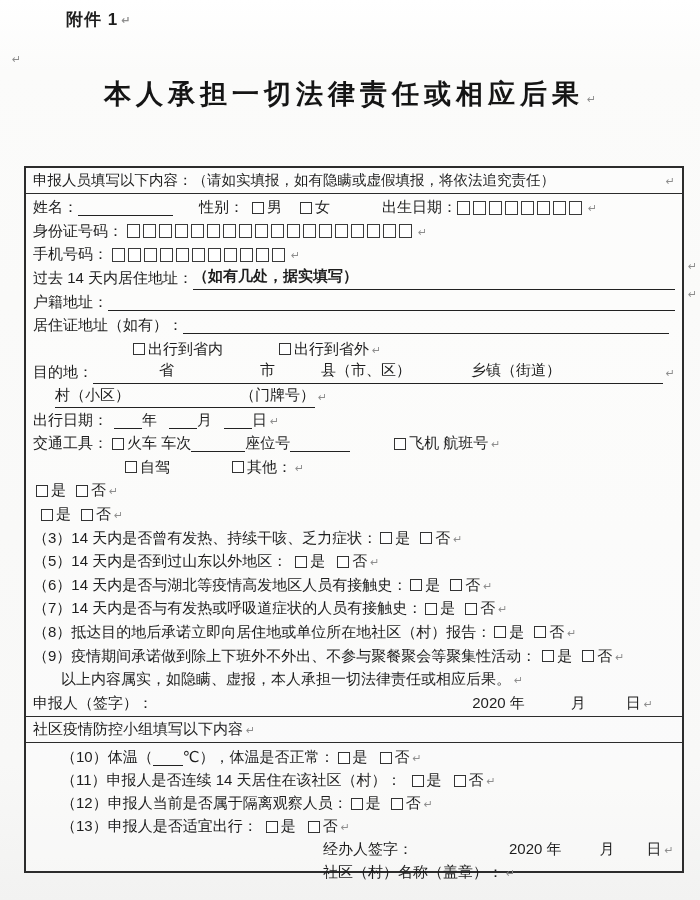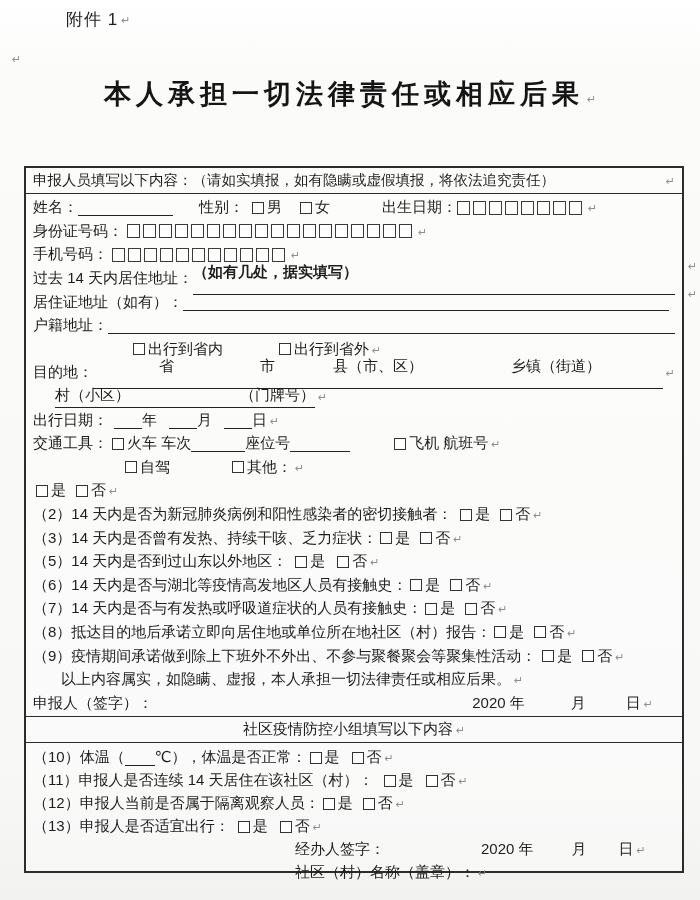--- a/index.html
+++ b/index.html
@@ -4,46 +4,46 @@
 <style>
   html,body{margin:0;padding:0;}
   body{
     width:700px;height:900px;
     background:#fbfbfa;
     font-family:"Liberation Sans","DejaVu Sans",sans-serif;
     color:#1e1e1e;
   }
   .page{position:relative;width:700px;height:900px;overflow:hidden;
     background:linear-gradient(180deg,#ffffff 0%,#fbfbfa 8%,#f8f8f7 85%,#f2f2f1 100%);}
-  .attach{position:absolute;left:30px;top:8px;font-size:17px;font-weight:400;
+  .attach{position:absolute;left:30px;top:8px;font-size:17px;font-weight:700;
     letter-spacing:1px;display:flex;align-items:center;padding-left:36px;}
   .lone-ret{position:absolute;left:9px;top:52px;}
   .title-wrap{position:absolute;left:0;top:76px;width:700px;text-align:center;}
   .title{font-size:27px;font-weight:bold;letter-spacing:5px;color:#151515;}
   .tbl{position:absolute;left:24px;top:166px;width:660px;height:707px;
     box-sizing:border-box;border:2px solid #2c2c2c;
     display:flex;flex-direction:column;background:rgba(255,255,255,.35);}
   .hdr-row{flex:none;height:25px;border-bottom:1.5px solid #2c2c2c;
     display:flex;align-items:center;padding:0 7px;font-size:14.5px;white-space:nowrap;}
   .sec1{flex:none;height:520px;padding:2px 7px 0;display:flex;flex-direction:column;}
   .sec-hdr{flex:none;height:25px;border-top:1.5px solid #2c2c2c;border-bottom:1.5px solid #2c2c2c;
-    display:flex;align-items:center;padding:0 7px;font-size:15px;white-space:nowrap;justify-content:center;}
+    display:flex;align-items:center;padding:0 7px;font-size:15px;white-space:nowrap;}
   .sec2{flex:1;padding:3px 7px 0;display:flex;flex-direction:column;}
   .line{flex:none;display:flex;align-items:center;height:23.6px;font-size:15px;white-space:nowrap;}
-  .sec2 .line{height:23px;}
+  .sec2 .line{height:23px;margin-left:28px;}
   .t{flex:none;}
   .cbox{flex:none;width:12px;height:12px;box-sizing:border-box;border:1.5px solid #333;
     background:#fff;margin-right:3px;}
   .dboxes{flex:none;display:flex;align-items:center;}
   .dbox{flex:none;width:13px;height:14px;box-sizing:border-box;border:1.3px solid #3a3a3a;
     background:#fff;margin-right:3px;}
   .ul{flex:none;height:16px;border-bottom:1.3px solid #222;}
   .ulgrow{flex:1;height:16px;border-bottom:1.3px solid #222;}
   .ulwrap{flex:1;display:flex;align-items:flex-start;height:19px;border-bottom:1.3px solid #222;
-    padding-bottom:12px;}
+    padding-bottom:3px;}
   .ulwrap-fixed{flex:none;display:flex;align-items:flex-end;height:19px;
     border-bottom:1.3px solid #222;padding-bottom:2px;}
   .bold{font-weight:bold;}
   .ret{flex:none;color:#8e8e8e;font-size:11px;margin-left:3px;transform:translateY(1px);}
   .abs-ret{position:absolute;color:#8e8e8e;font-size:11px;}
   .rgroup{display:flex;align-items:center;margin-left:auto;margin-right:22px;}
   .footer{position:absolute;left:20px;top:922px;font-size:15px;display:flex;align-items:center;}
 </style>
 </head>
 <body>
@@ -135,44 +135,44 @@
       </div>
 
       <div class="line">
         <span class="t">过去 14 天内居住地址：</span>
         <span class="ulwrap">
           <span class="t bold">（如有几处，据实填写）</span>
         </span>
       </div>
 
       <div class="line">
+        <span class="t">户籍地址：</span>
+        <span class="ulgrow"></span>
+      </div>
+
+      <div class="line">
         <span class="t">居住证地址（如有）：</span>
         <span class="ulgrow" style="margin-right:6px"></span>
-      </div>
-
-      <div class="line">
-        <span class="t">户籍地址：</span>
-        <span class="ulgrow"></span>
       </div>
 
       <div class="line">
         <span class="cbox" style="margin-left:100px"></span>
         <span class="t">出行到省内</span>
         <span class="cbox" style="margin-left:56px"></span>
         <span class="t">出行到省外</span>
         <span class="ret">↵</span>
       </div>
 
       <div class="line">
         <span class="t">目的地：</span>
         <span class="ulwrap">
           <span class="t" style="margin-left:66px">省</span>
           <span class="t" style="margin-left:86px">市</span>
-          <span class="t" style="margin-left:58px">县（市、区）</span>
-          <span class="t" style="margin-left:88px">乡镇（街道）</span>
+          <span class="t" style="margin-left:46px">县（市、区）</span>
+          <span class="t" style="margin-left:60px">乡镇（街道）</span>
         </span>
         <span class="ret">↵</span>
       </div>
 
       <div class="line">
         <span class="ulwrap-fixed" style="margin-left:22px">
           <span class="t">村（小区）</span>
           <span class="t" style="margin-left:110px">（门牌号）</span>
         </span>
         <span class="ret">↵</span>
@@ -211,21 +211,20 @@
 
       <div class="line">
         <span class="cbox" style="margin-left:3px"></span>
         <span class="t">是</span>
         <span class="cbox" style="margin-left:10px"></span>
         <span class="t">否</span>
         <span class="ret">↵</span>
       </div>
 
       <div class="line">
-        <span class="t">（2）14 天内是否为新冠肺炎病例和阳性感染者的密切接触者：</span>
         <span class="cbox" style="margin-left:8px"></span>
         <span class="t">是</span>
         <span class="cbox" style="margin-left:10px"></span>
         <span class="t">否</span>
         <span class="ret">↵</span>
       </div>
 
       <div class="line">
         <span class="t">（3）14 天内是否曾有发热、持续干咳、乏力症状：</span>
         <span class="cbox" style="margin-left:3px"></span>

